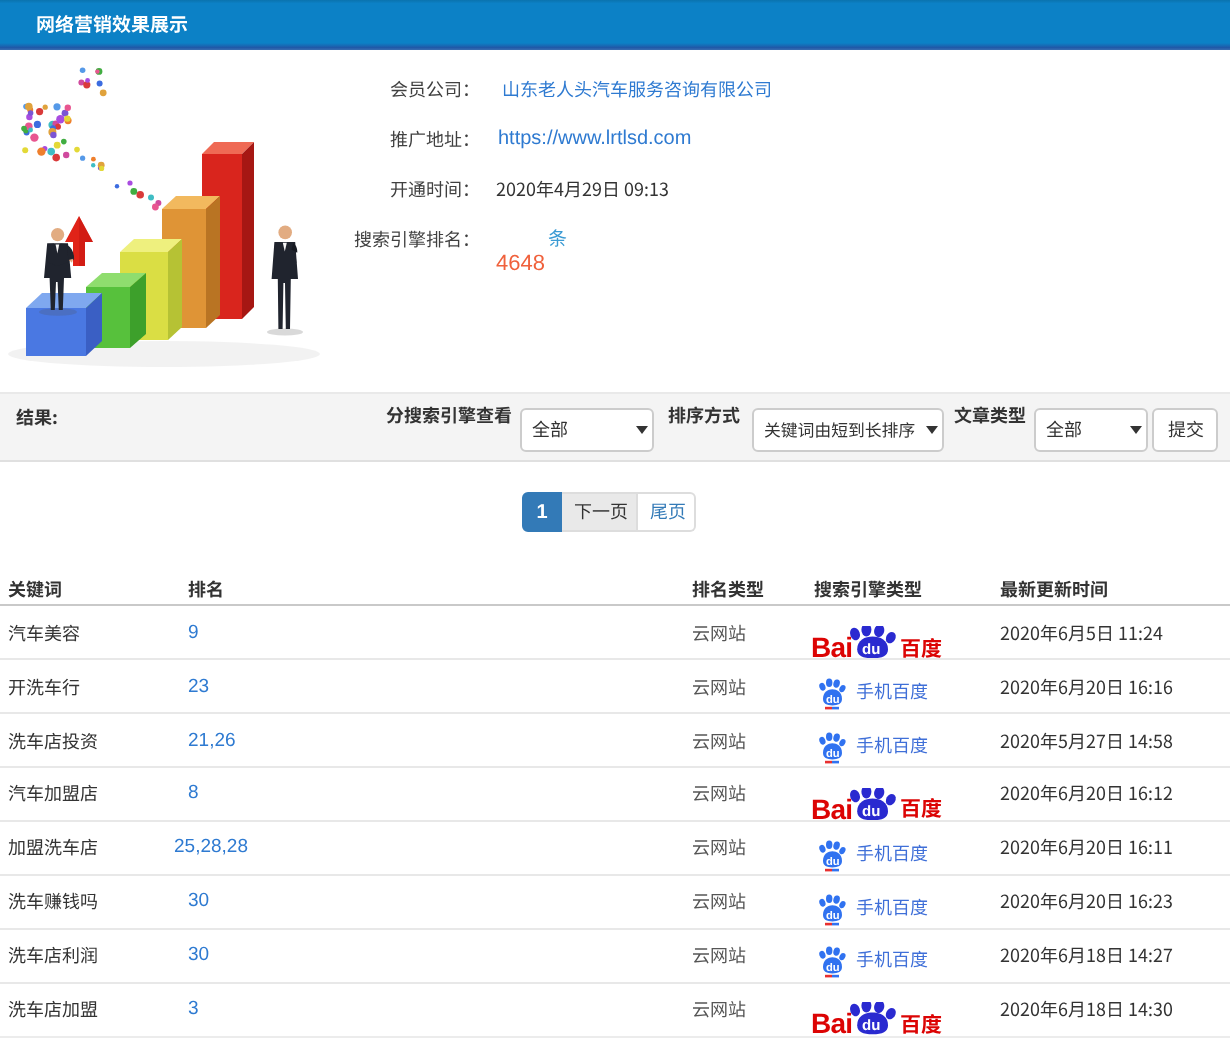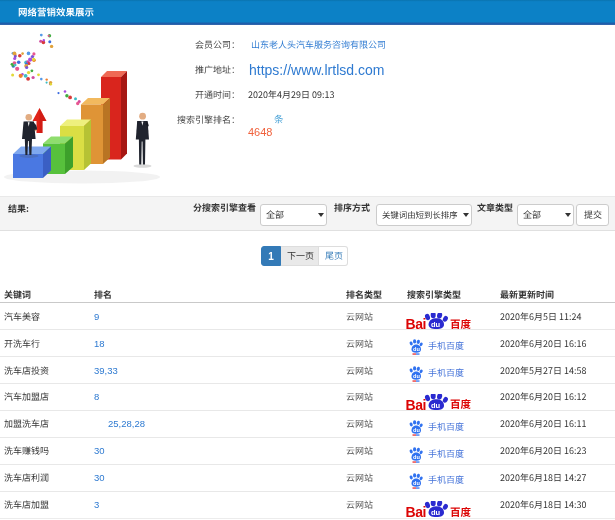--- a/index.html
+++ b/index.html
@@ -209,21 +209,21 @@
       <use href="#g35" x="7000"></use>
       <use href="#g36" x="8000"></use>
       <use href="#g37" x="9000"></use>
       <use href="#g38" x="10000"></use>
       <use href="#g39" x="11000"></use>
       <use href="#g40" x="12000"></use>
       <use href="#g11" x="13000"></use>
       <use href="#g12" x="14000"></use>
     </g>
   </svg>
-<div class="l" style="left:249px;top:63.5px;color:#2e7ad1;font-size:14px">https://www.lrtlsd.com</div>
+<div class="l" style="left:249px;top:63.5px;color:#2e7ad1;font-size:10px">https://www.lrtlsd.com</div>
 <svg class="t" style="left:248.0px;top:85.5px;" width="87.5" height="18">
     <g fill="#333" transform="translate(0,11.97) scale(0.009000,-0.009000) ">
       <use href="#g41"></use>
       <use href="#g42" x="555"></use>
       <use href="#g41" x="1110"></use>
       <use href="#g42" x="1665"></use>
       <use href="#g43" x="2220"></use>
       <use href="#g44" x="3220"></use>
       <use href="#g45" x="3775"></use>
       <use href="#g41" x="4775"></use>
@@ -519,21 +519,21 @@
   </svg>
 <div class="hline" style="top:329.2px;background:#e8e8e8"></div>
 <svg class="t" style="left:4.3px;top:334.8px;" width="37.0" height="18">
     <g fill="#333" transform="translate(0,11.97) scale(0.009000,-0.009000) ">
       <use href="#g18"></use>
       <use href="#g104" x="1000"></use>
       <use href="#g34" x="2000"></use>
       <use href="#g105" x="3000"></use>
     </g>
   </svg>
-<div class="l" style="left:94.0px;top:337.8px;color:#2e7ad1">18</div>
+<div class="l" style="left:94.0px;top:337.8px;color:#2e7ad1">23</div>
 <svg class="t" style="left:346.3px;top:334.8px;" width="28.0" height="18">
     <g fill="#555" transform="translate(0,11.97) scale(0.009000,-0.009000) ">
       <use href="#g97"></use>
       <use href="#g98" x="1000"></use>
       <use href="#g99" x="2000"></use>
     </g>
   </svg>
 <svg class="t" style="left:408px;top:338.3px" width="16" height="17" viewBox="0 0 16 17">
     <g fill="#3072f0">
       <ellipse cx="3.2" cy="5.4" rx="1.5" ry="2.0" transform="rotate(-20 3.2 5.4)"></ellipse>
@@ -576,21 +576,21 @@
 <div class="hline" style="top:356.2px;background:#e8e8e8"></div>
 <svg class="t" style="left:4.3px;top:361.6px;" width="46.0" height="18">
     <g fill="#333" transform="translate(0,11.97) scale(0.009000,-0.009000) ">
       <use href="#g104"></use>
       <use href="#g34" x="1000"></use>
       <use href="#g110" x="2000"></use>
       <use href="#g111" x="3000"></use>
       <use href="#g112" x="4000"></use>
     </g>
   </svg>
-<div class="l" style="left:94.0px;top:364.6px;color:#2e7ad1">39,33</div>
+<div class="l" style="left:94.0px;top:364.6px;color:#2e7ad1">21,26</div>
 <svg class="t" style="left:346.3px;top:361.6px;" width="28.0" height="18">
     <g fill="#555" transform="translate(0,11.97) scale(0.009000,-0.009000) ">
       <use href="#g97"></use>
       <use href="#g98" x="1000"></use>
       <use href="#g99" x="2000"></use>
     </g>
   </svg>
 <svg class="t" style="left:408px;top:365.1px" width="16" height="17" viewBox="0 0 16 17">
     <g fill="#3072f0">
       <ellipse cx="3.2" cy="5.4" rx="1.5" ry="2.0" transform="rotate(-20 3.2 5.4)"></ellipse>
@@ -687,21 +687,21 @@
 <div class="hline" style="top:410.1px;background:#e8e8e8"></div>
 <svg class="t" style="left:4.3px;top:415.2px;" width="46.0" height="18">
     <g fill="#333" transform="translate(0,11.97) scale(0.009000,-0.009000) ">
       <use href="#g115"></use>
       <use href="#g116" x="1000"></use>
       <use href="#g104" x="2000"></use>
       <use href="#g34" x="3000"></use>
       <use href="#g110" x="4000"></use>
     </g>
   </svg>
-<div class="l" style="left:108px;top:418.2px;color:#2e7ad1">25,28,28</div>
+<div class="l" style="left:87px;top:418.2px;color:#2e7ad1">25,28,28</div>
 <svg class="t" style="left:346.3px;top:415.2px;" width="28.0" height="18">
     <g fill="#555" transform="translate(0,11.97) scale(0.009000,-0.009000) ">
       <use href="#g97"></use>
       <use href="#g98" x="1000"></use>
       <use href="#g99" x="2000"></use>
     </g>
   </svg>
 <svg class="t" style="left:408px;top:418.7px" width="16" height="17" viewBox="0 0 16 17">
     <g fill="#3072f0">
       <ellipse cx="3.2" cy="5.4" rx="1.5" ry="2.0" transform="rotate(-20 3.2 5.4)"></ellipse>

